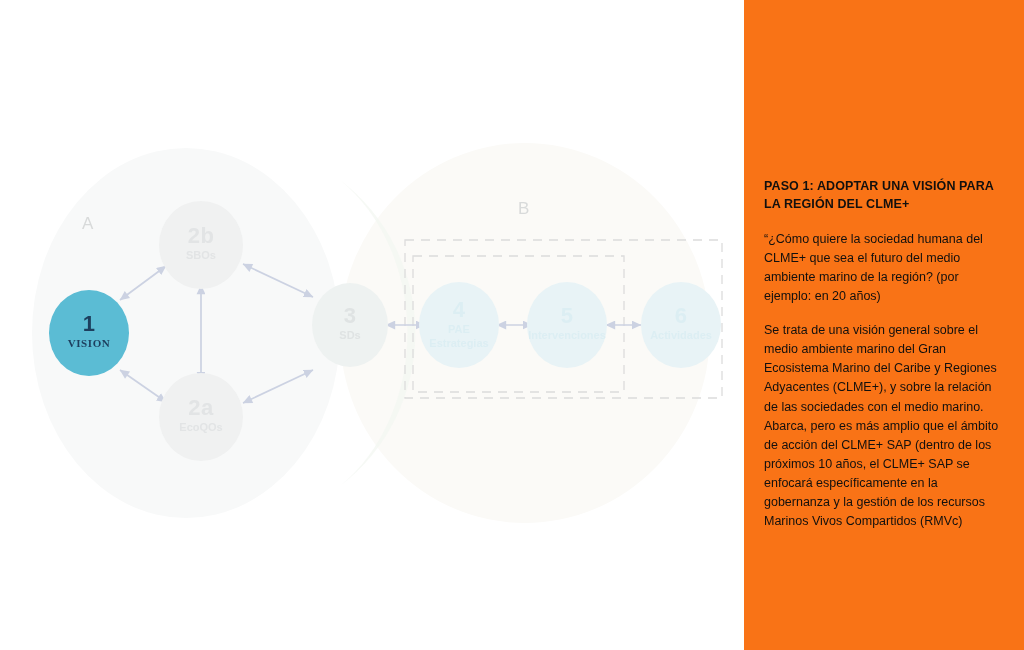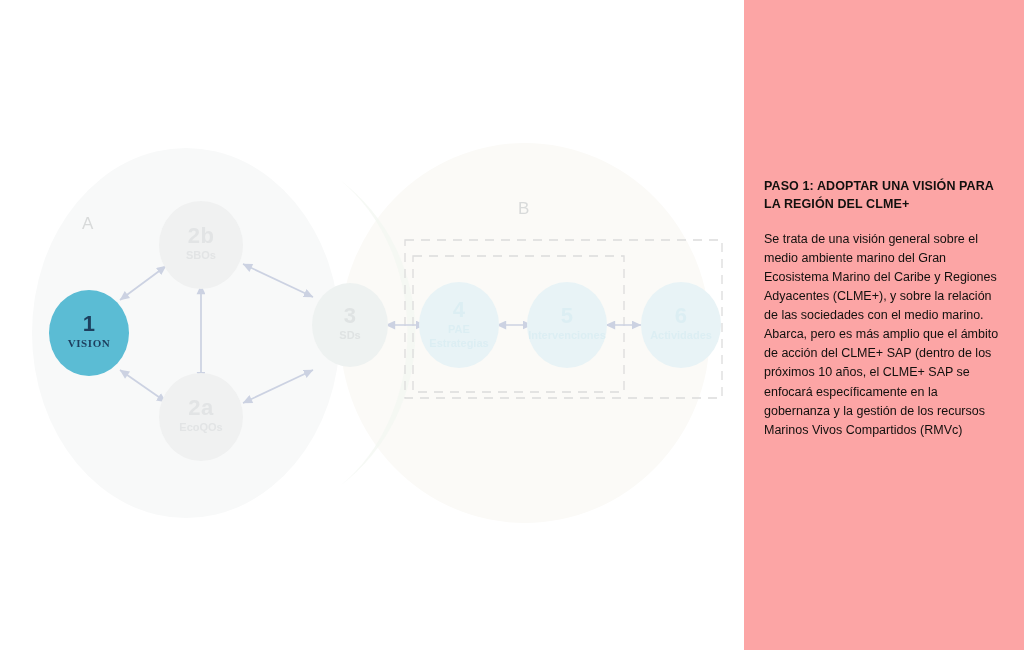--- a/index.html
+++ b/index.html
@@ -78,21 +78,21 @@
     color: #d8dada;
     pointer-events: none;
   }
 
   
   #side-panel {
     position: absolute;
     left: 744px; top: 0;
     width: 280px;
     height: 650px;
-    background: #fca5a5;
+    background: #f97316;
   }
   #panel-inner {
     position: absolute;
     left: 20px;
     top: 178px;
     width: 238px;
   }
   #panel-heading {
     font-size: 12.5px;
     font-weight: bold;
@@ -196,17 +196,18 @@
     <div class="node-label node-blue" style="left:621px; top:303px; width:120px;">
       <span class="node-num">6</span>
       <span class="node-sub">Actividades</span>
     </div>
 
   </div>
 
   <div id="side-panel">
     <div id="panel-inner">
       <div id="panel-heading">PASO 1:  ADOPTAR UNA VISIÓN PARA LA REGIÓN DEL  CLME+</div>
+      <p class="panel-para">“¿Cómo quiere la sociedad humana del CLME+ que sea el futuro del medio ambiente marino de la región? (por ejemplo: en 20 años)</p>
       <p class="panel-para">Se trata de una visión general sobre el medio ambiente marino del Gran Ecosistema Marino del Caribe y Regiones Adyacentes (CLME+), y sobre la relación de las sociedades con el medio marino. Abarca, pero es más amplio que el ámbito de acción del CLME+ SAP (dentro de los próximos 10 años, el CLME+ SAP se enfocará específicamente en la gobernanza y la gestión de los recursos Marinos Vivos Compartidos (RMVc)</p>
     </div>
   </div>
 
 </div>
 
 </body></html>

